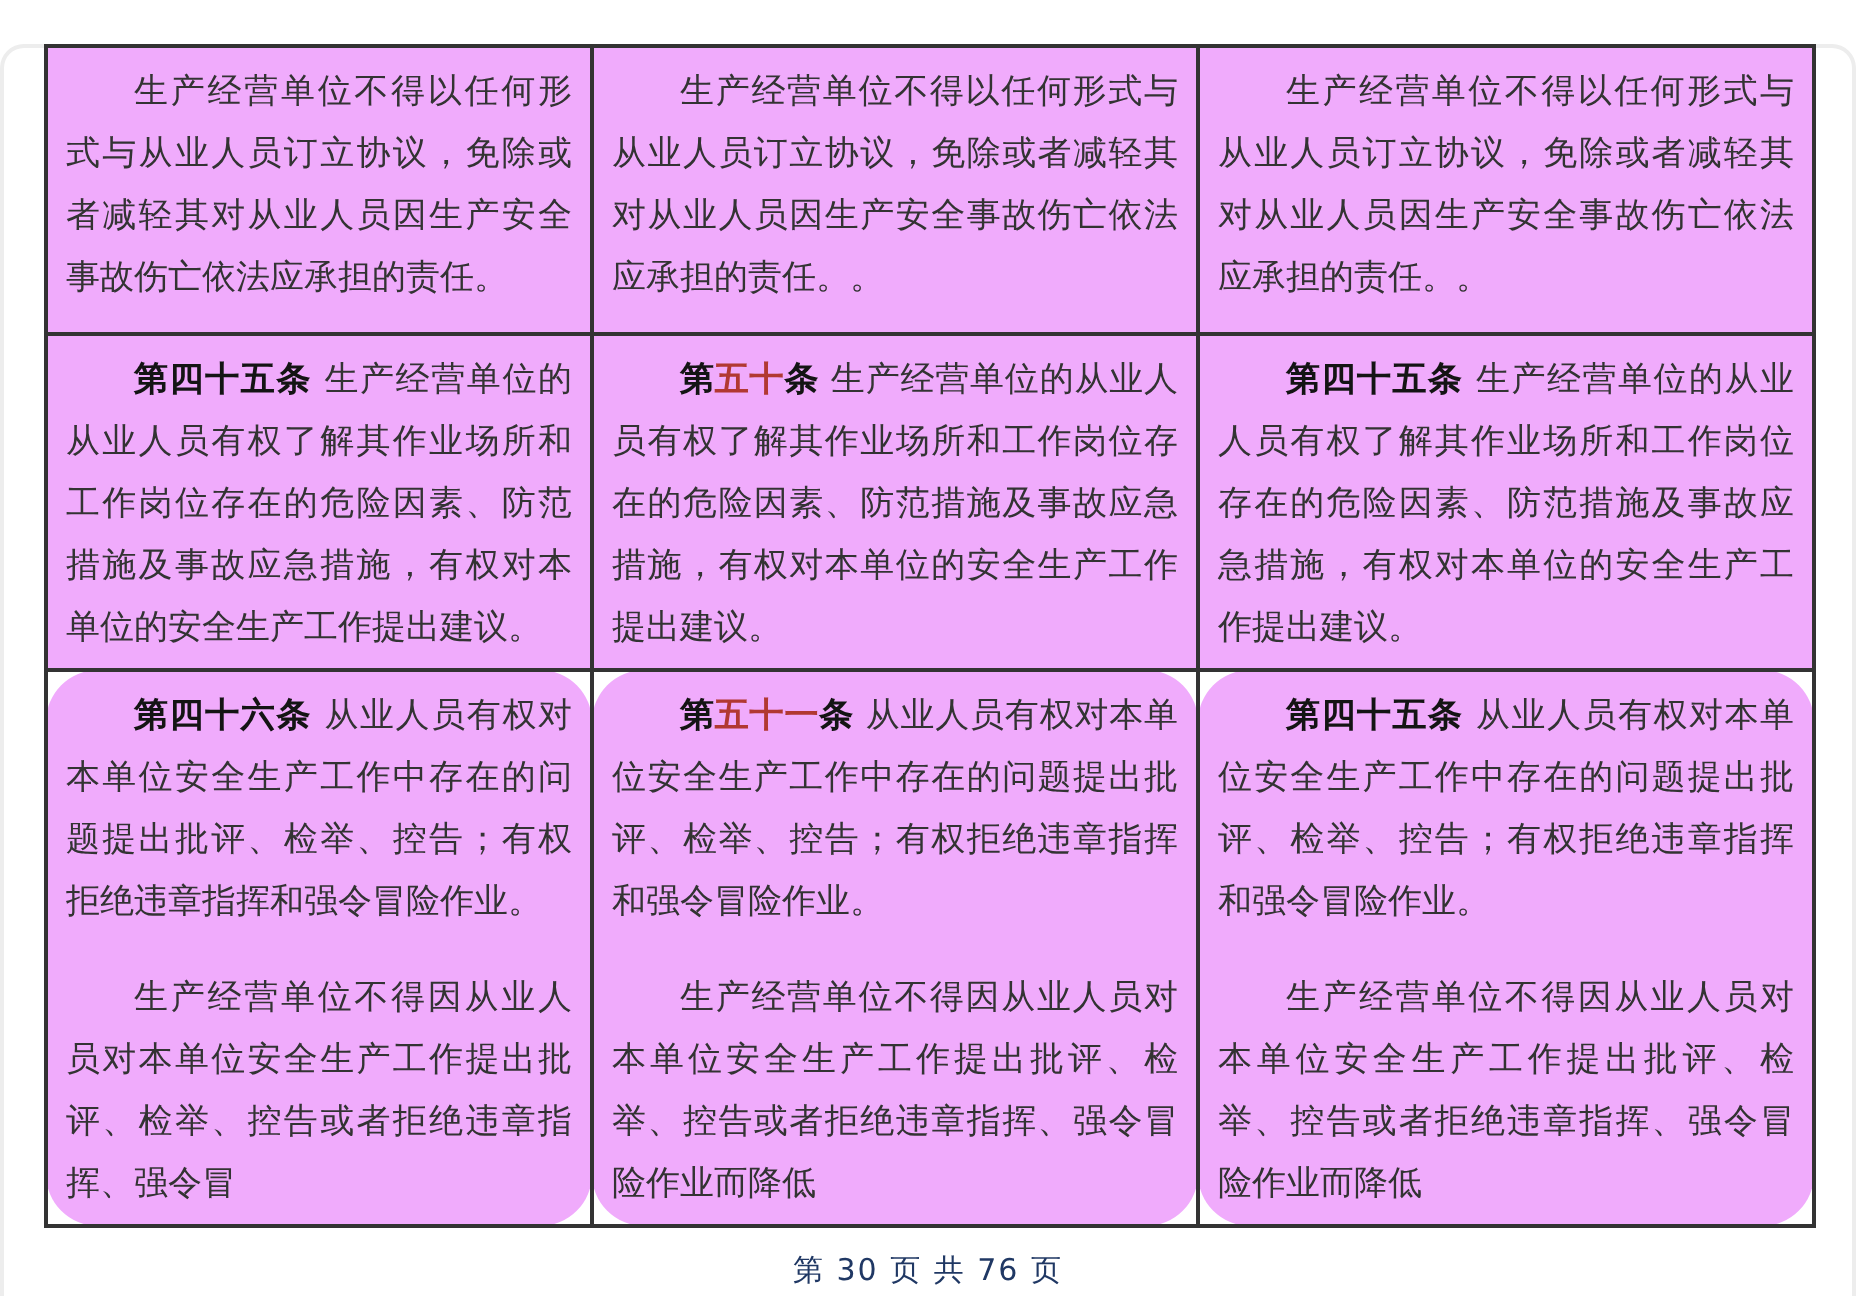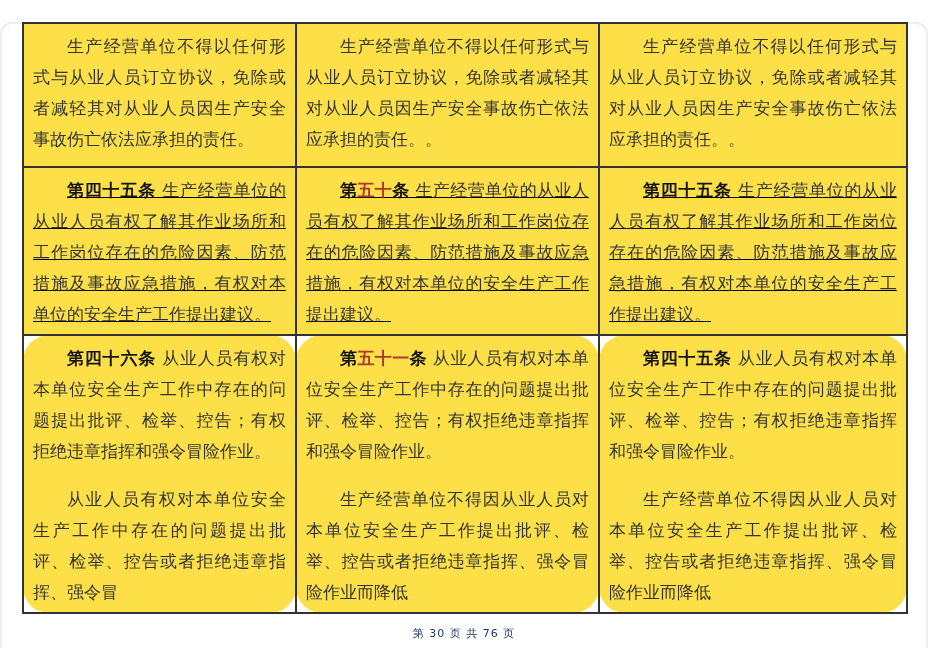--- a/index.html
+++ b/index.html
@@ -30,44 +30,44 @@
     width:884px;
     margin:22px 0 0 22px;
   }
   col.c1{width:273px;}
   col.c2{width:303px;}
   col.c3{width:308px;}
   td.cell{
     border:2px solid var(--border);
     vertical-align:top;
     padding:7px 9px 4px 9px;
-    background:#fde047;
+    background:#f0abfc;
     margin-top:43px;
   }
   tr.r1 td.cell{height:131px;}
-  tr.r2 td.cell{height:149px;text-decoration:underline;}
+  tr.r2 td.cell{height:149px;}
   tr.r3 td.cell{height:228px;overflow:hidden;border-radius:26px;}
   p.para{
     margin:0;
     text-indent:2em;
     text-align:justify;
     font-size:17px;
     line-height:31px;
     color:var(--text);
   }
   p.para.p2{margin-top:17px;}
   .rn{color:var(--text);}
   .b{font-weight:bold;color:var(--heading);}
   .rb{font-weight:bold;color:var(--red);}
   .footer{
     position:absolute;
     left:0;right:0;
     top:604px;
     text-align:center;
-    font-size:11px;
+    font-size:15px;
     color:var(--footer);
     letter-spacing:1px;
   }
 </style>
 </head>
 <body>
 
 <div class="page">
 
   <table class="cmp">
@@ -98,21 +98,21 @@
           <p class="para"><span class="rn b">第</span><span class="rn rb">五十</span><span class="rn b">条</span><span class="rn"> 生产经营单位的从业人员有权了解其作业场所和工作岗位存在的危险因素、防范措施及事故应急措施，有权对本单位的安全生产工作提出建议。</span></p>
         </td>
         <td class="cell">
           <p class="para"><span class="rn b">第四十五条</span><span class="rn"> 生产经营单位的从业人员有权了解其作业场所和工作岗位存在的危险因素、防范措施及事故应急措施，有权对本单位的安全生产工作提出建议。</span></p>
         </td>
       </tr>
 
       <tr class="r3">
         <td class="cell">
           <p class="para"><span class="rn b">第四十六条</span><span class="rn"> 从业人员有权对本单位安全生产工作中存在的问题提出批评、检举、控告；有权拒绝违章指挥和强令冒险作业。</span></p>
-          <p class="para p2"><span class="rn">从业人员有权对本单位安全生产工作中存在的问题提出批评、检举、控告或者拒绝违章指挥、强令冒</span></p>
+          <p class="para p2"><span class="rn">生产经营单位不得因从业人员对本单位安全生产工作提出批评、检举、控告或者拒绝违章指挥、强令冒</span></p>
         </td>
         <td class="cell">
           <p class="para"><span class="rn b">第</span><span class="rn rb">五十一</span><span class="rn b">条</span><span class="rn"> 从业人员有权对本单位安全生产工作中存在的问题提出批评、检举、控告；有权拒绝违章指挥和强令冒险作业。</span></p>
           <p class="para p2"><span class="rn">生产经营单位不得因从业人员对本单位安全生产工作提出批评、检举、控告或者拒绝违章指挥、强令冒险作业而降低</span></p>
         </td>
         <td class="cell">
           <p class="para"><span class="rn b">第四十五条</span><span class="rn"> 从业人员有权对本单位安全生产工作中存在的问题提出批评、检举、控告；有权拒绝违章指挥和强令冒险作业。</span></p>
           <p class="para p2"><span class="rn">生产经营单位不得因从业人员对本单位安全生产工作提出批评、检举、控告或者拒绝违章指挥、强令冒险作业而降低</span></p>
         </td>
       </tr>

